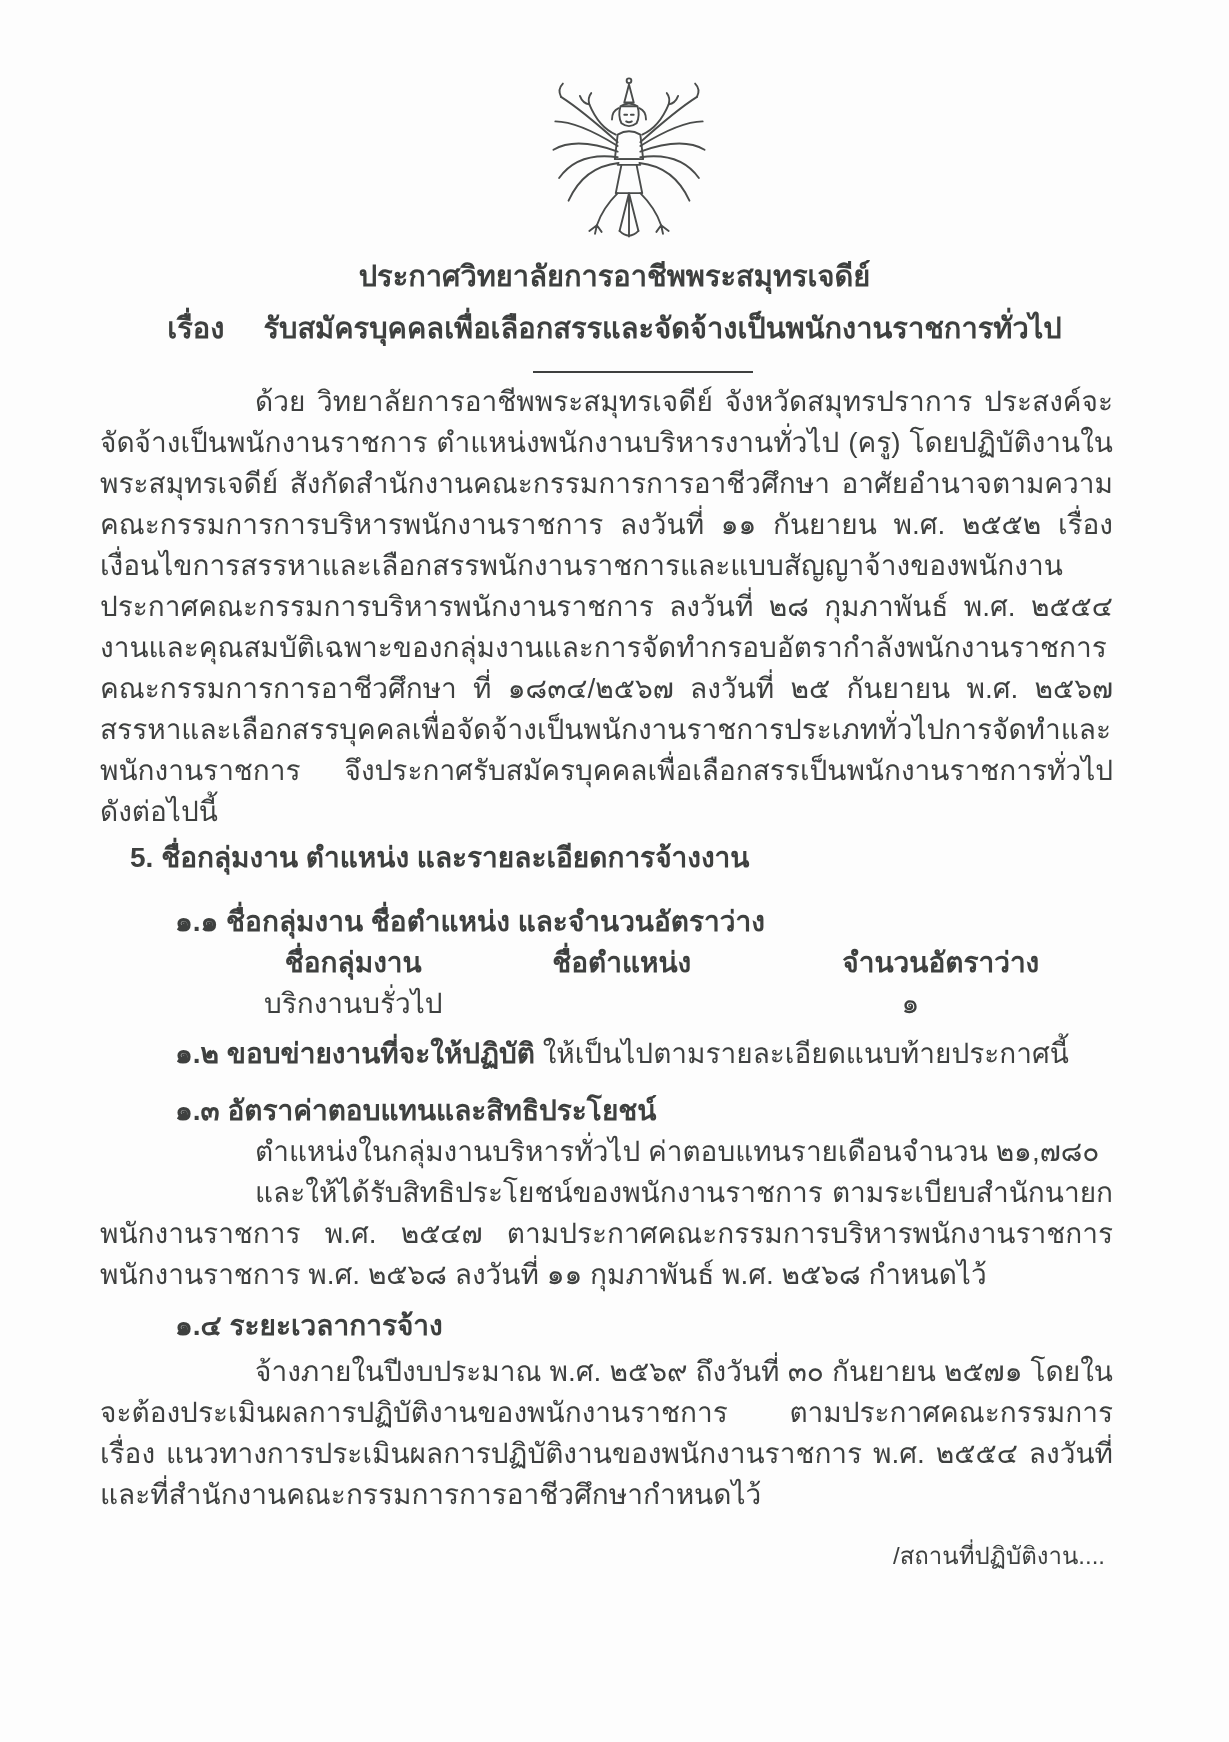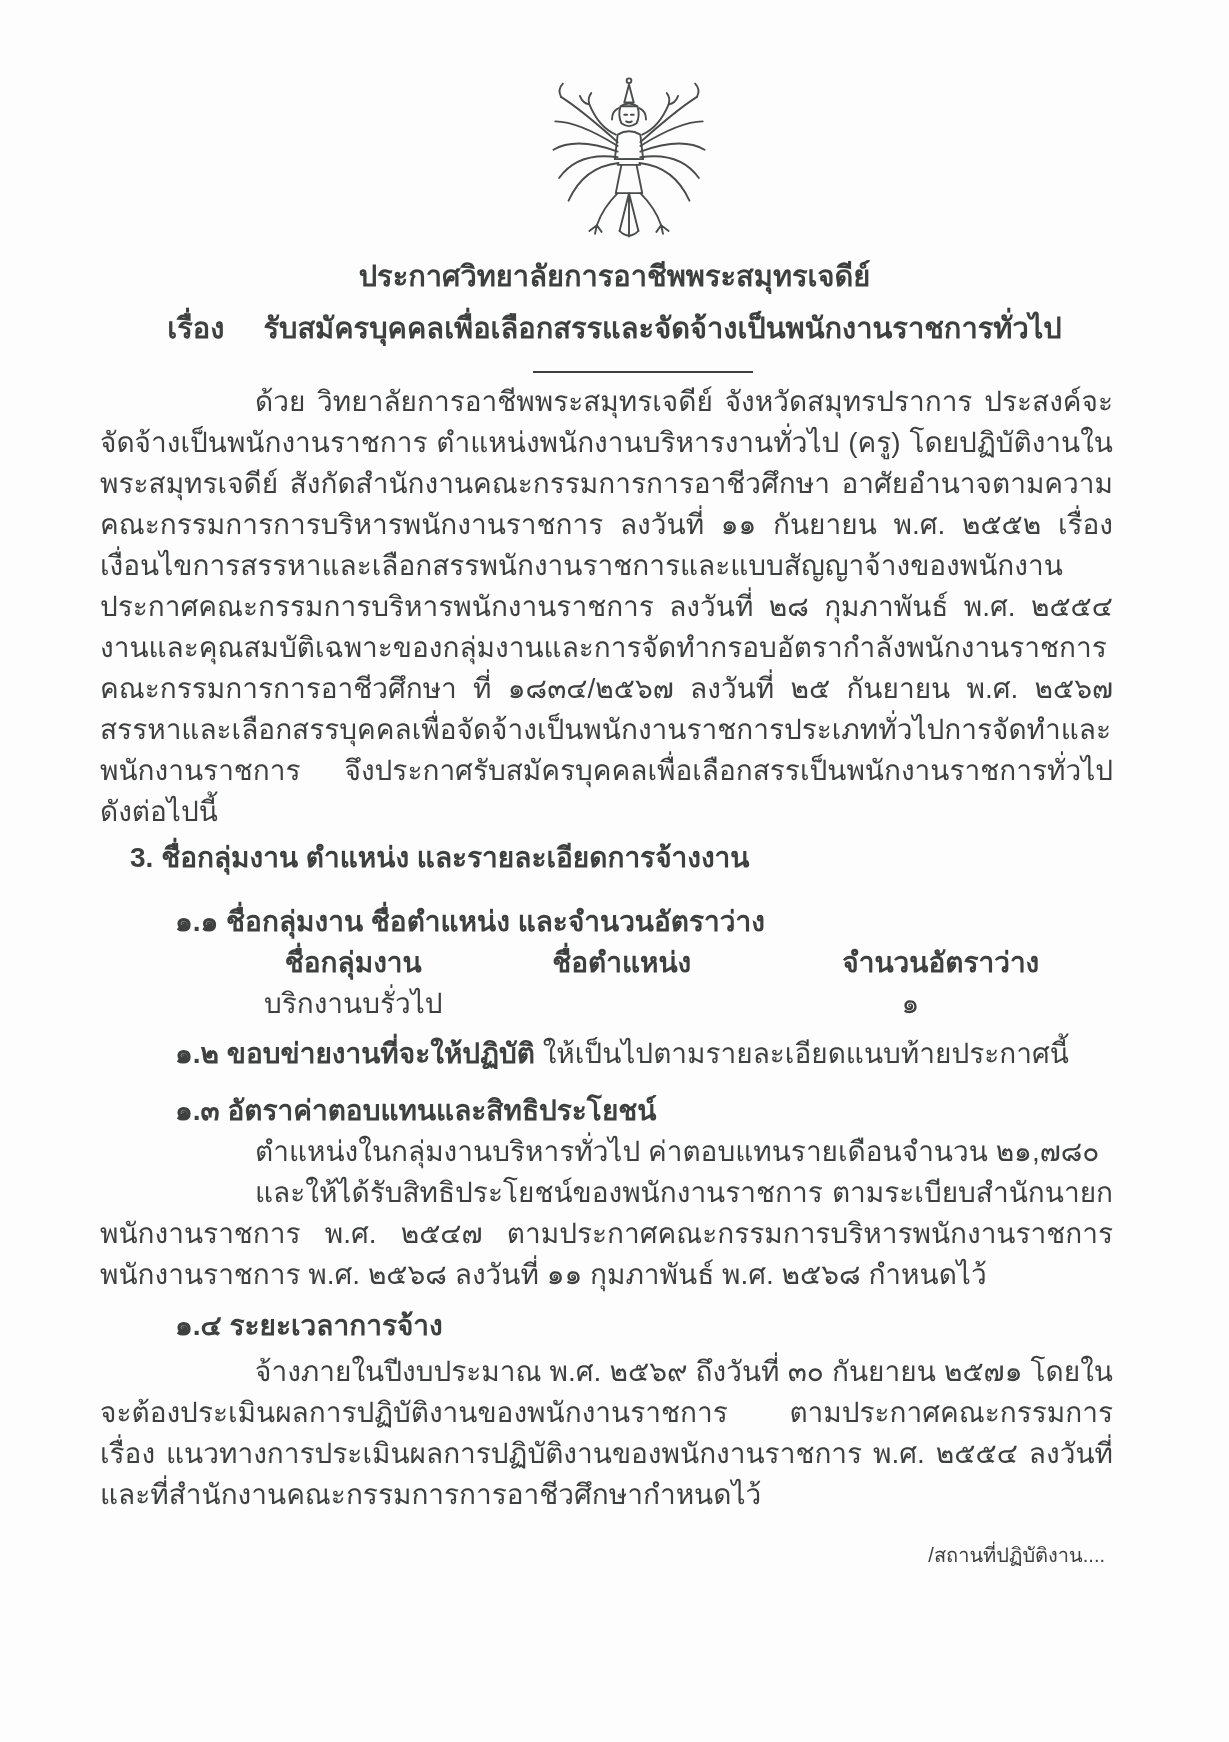--- a/index.html
+++ b/index.html
@@ -45,21 +45,21 @@
   .trow{position:relative;height:41px;}
   .tcell{position:absolute;transform:translateX(-50%);white-space:nowrap;}
   .th{font-weight:bold;}
   .tc1{left:25%;}
   .tc2{left:51.5%;}
   .tc3h{left:83%;}
   .tc3{left:80%;}
   .inline-head{font-weight:bold;}
   .footer-note{
     position:absolute;top:1535px;right:124px;
-    font-size:20px;line-height:41px;white-space:nowrap;
+    font-size:24px;line-height:41px;white-space:nowrap;
   }
 </style>
 </head>
 <body>
 
 <div class="page">
 
   <div class="emblem">
     <svg viewBox="0 0 180 190" width="170" height="180" aria-hidden="true">
       <g fill="none" stroke="#4a4c4b" stroke-width="2" stroke-linecap="round" stroke-linejoin="round">
@@ -115,21 +115,21 @@
       <div class="line just">คณะกรรมการการบริหารพนักงานราชการ ลงวันที่ ๑๑ กันยายน  พ.ศ. ๒๕๕๒ เรื่อง หลักเกณฑ์  วิธีการและ</div>
       <div class="line just">เงื่อนไขการสรรหาและเลือกสรรพนักงานราชการและแบบสัญญาจ้างของพนักงานราชการ พ.ศ. ๒๕๕๒ และ</div>
       <div class="line just">ประกาศคณะกรรมการบริหารพนักงานราชการ ลงวันที่ ๒๘ กุมภาพันธ์ พ.ศ. ๒๕๕๔ เรื่อง การกำหนดลักษณะ</div>
       <div class="line just">งานและคุณสมบัติเฉพาะของกลุ่มงานและการจัดทำกรอบอัตรากำลังพนักงานราชการ คำสั่งสำนักงาน</div>
       <div class="line just">คณะกรรมการการอาชีวศึกษา ที่ ๑๘๓๔/๒๕๖๗ ลงวันที่  ๒๕ กันยายน  พ.ศ. ๒๕๖๗  เรื่องมอบอำนาจการ</div>
       <div class="line just">สรรหาและเลือกสรรบุคคลเพื่อจัดจ้างเป็นพนักงานราชการประเภททั่วไปการจัดทำและลงนามในสัญญาจ้าง</div>
       <div class="line just">พนักงานราชการ จึงประกาศรับสมัครบุคคลเพื่อเลือกสรรเป็นพนักงานราชการทั่วไป โดยมีรายละเอียด</div>
       <div class="line">ดังต่อไปนี้</div>
     </div>
 
-    <div class="line sec">3. ชื่อกลุ่มงาน  ตำแหน่ง  และรายละเอียดการจ้างงาน</div>
+    <div class="line sec">5. ชื่อกลุ่มงาน  ตำแหน่ง  และรายละเอียดการจ้างงาน</div>
     <div class="line sub mt6">๑.๑ ชื่อกลุ่มงาน  ชื่อตำแหน่ง  และจำนวนอัตราว่าง</div>
 
     <div>
       <div class="trow">
         <span class="tcell th tc1">ชื่อกลุ่มงาน</span>
         <span class="tcell th tc2">ชื่อตำแหน่ง</span>
         <span class="tcell th tc3h">จำนวนอัตราว่าง</span>
       </div>
       <div class="trow">
         <span class="tcell tc1">บริกงานบรั่วไป</span>

